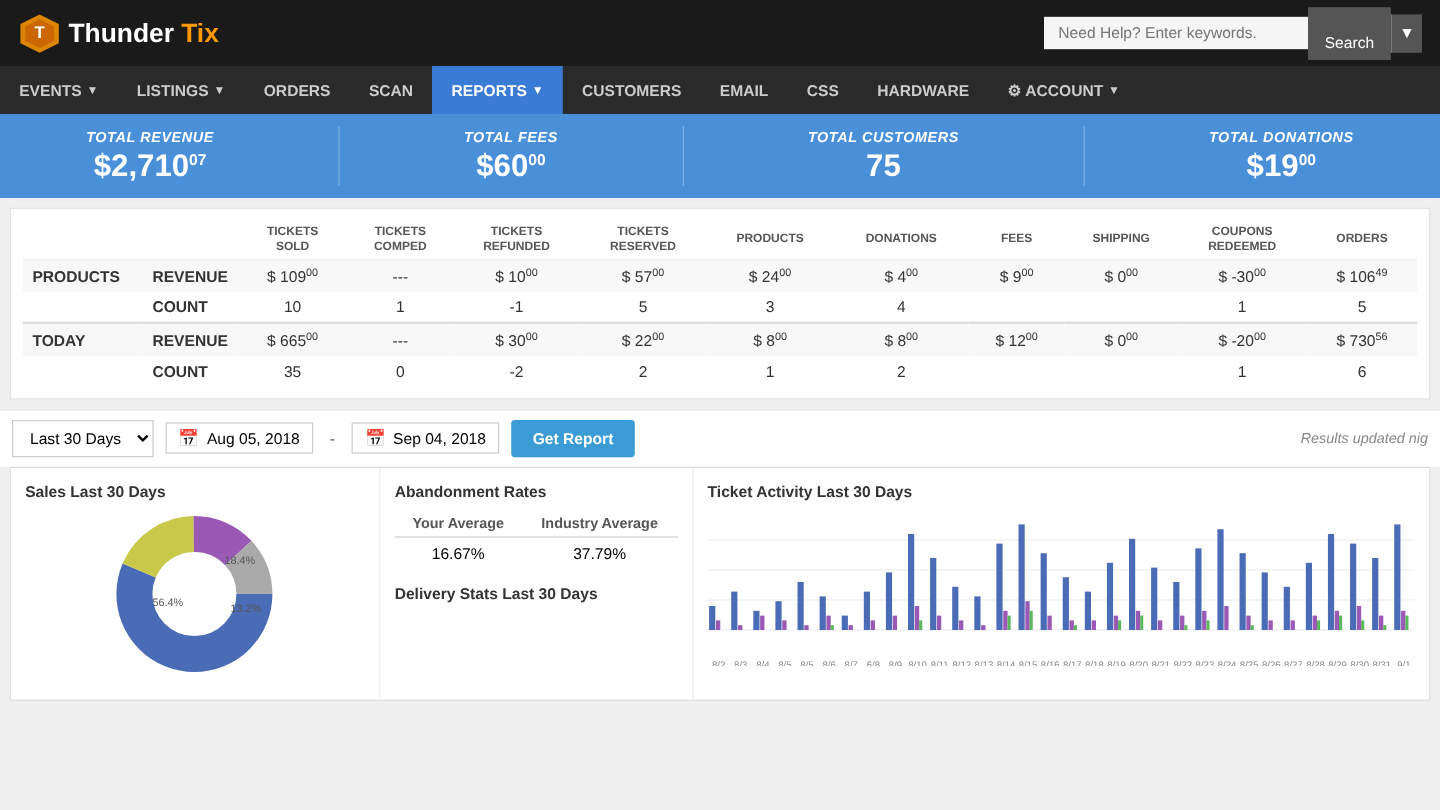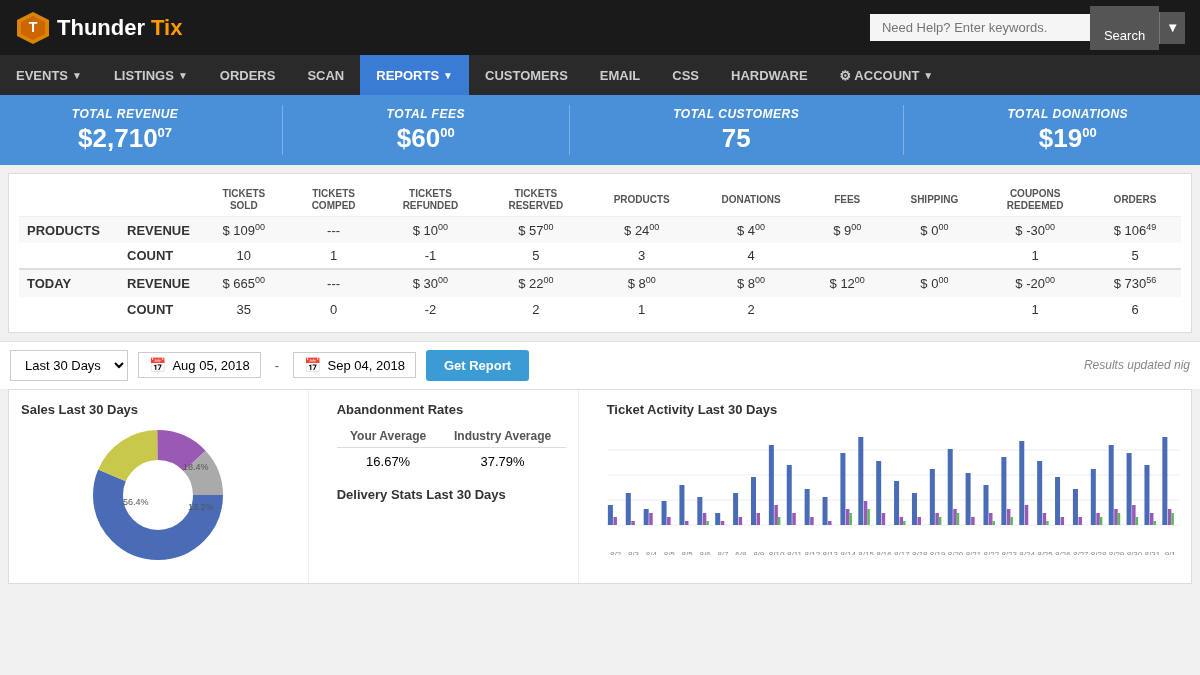--- a/index.html
+++ b/index.html
@@ -43,21 +43,21 @@
     
     .controls-row { display: flex; align-items: center; padding: 8px 10px; gap: 10px; background: #fff; border-top: 1px solid #e0e0e0; }
     .date-range-select { padding: 6px 10px; border: 1px solid #ccc; font-size: 13px; background: white; }
     .date-input-wrap { display: flex; align-items: center; gap: 6px; border: 1px solid #ccc; padding: 4px 10px; background: white; font-size: 13px; }
     .cal-icon { color: #888; font-size: 14px; }
     .dash { padding: 0 4px; color: #555; }
     .get-report-btn { background: #3a9bd5; color: white; border: none; padding: 8px 18px; font-size: 13px; font-weight: bold; cursor: pointer; border-radius: 3px; }
     .updated-note { margin-left: auto; font-size: 12px; color: #888; font-style: italic; }
 
     
-    .charts-row { display: flex; gap: 16px; background: white; border: 1px solid #ddd; margin: 0 8px; height: 195px; }
+    .charts-row { display: flex; gap: 0; background: white; border: 1px solid #ddd; margin: 0 8px; height: 195px; }
     .chart-panel { flex: 1; padding: 12px; border-right: 1px solid #eee; overflow: hidden; }
     .chart-panel:last-child { border-right: none; flex: 2; }
     .chart-title { font-size: 13px; font-weight: bold; color: #333; margin-bottom: 8px; }
 
     
     .donut-wrap { display: flex; align-items: center; justify-content: center; height: 140px; }
     .donut-svg { }
 
     
     .abandon-table { width: 100%; border-collapse: collapse; margin-top: 8px; }

